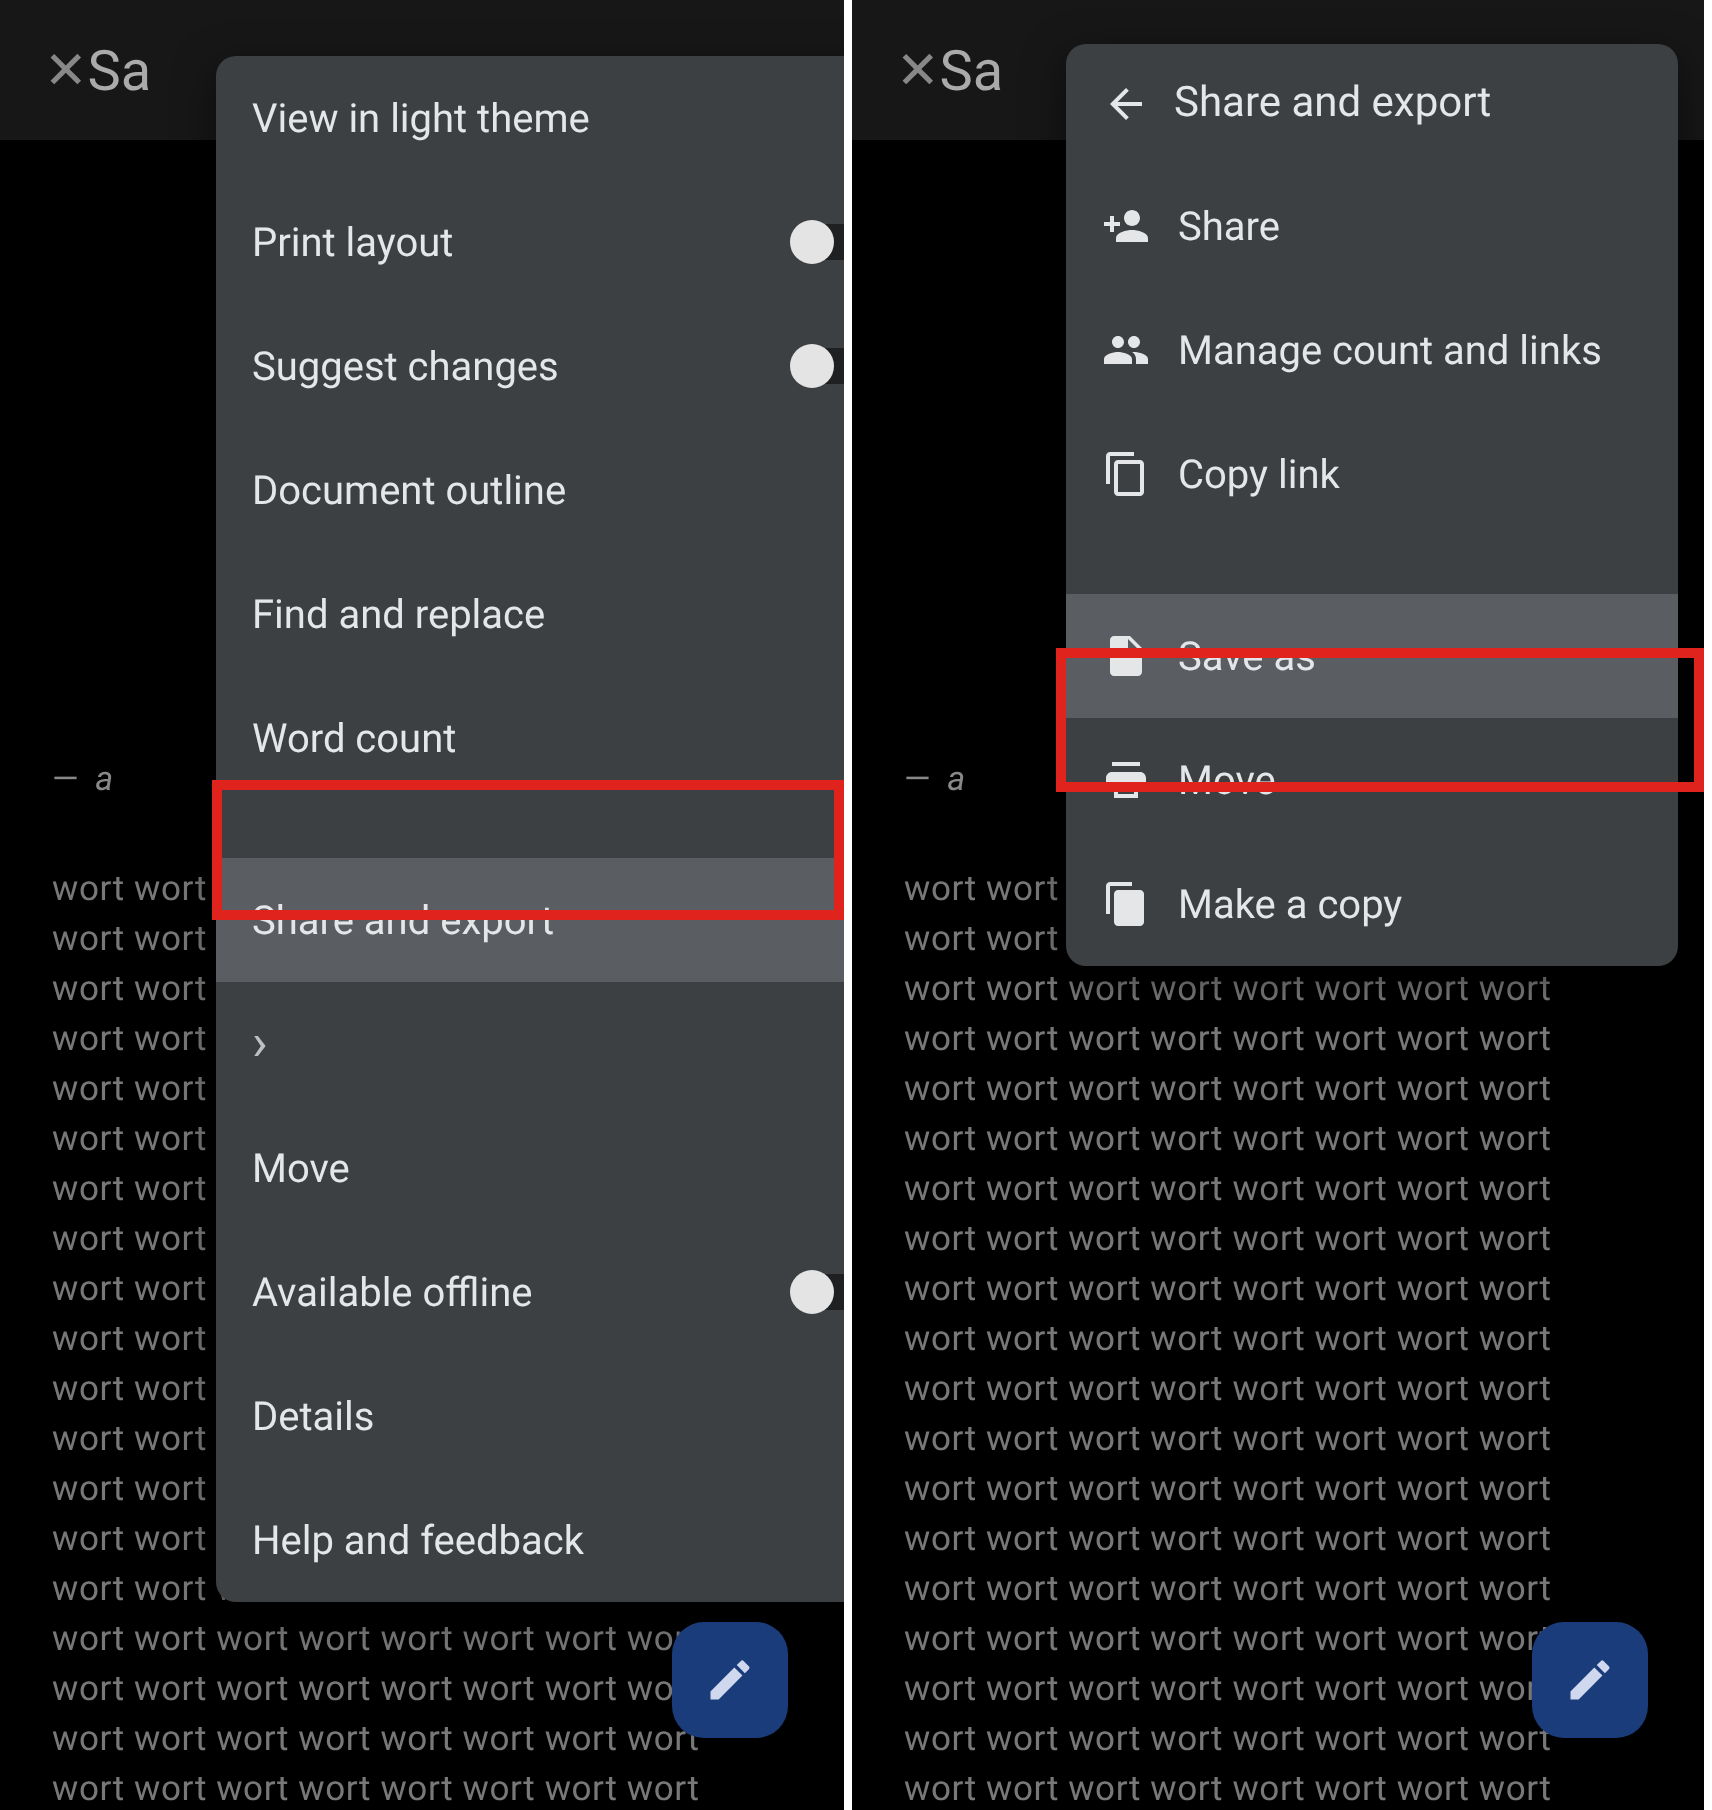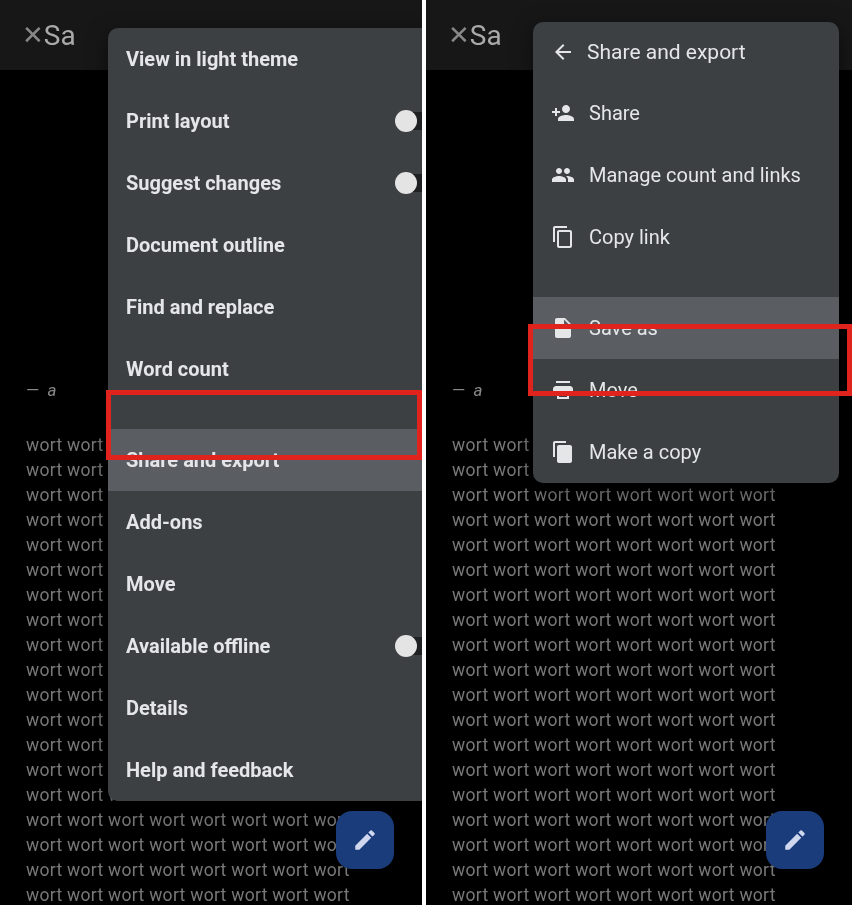--- a/index.html
+++ b/index.html
@@ -17,21 +17,21 @@
   .doc-quote::before { content:"—"; font-style:normal; color:#888; }
 
   .dropdown {
     position: absolute;
     background: #3c4043;
     border-radius: 10px;
     box-shadow: 0 6px 20px rgba(0,0,0,0.5);
     color: #e8eaed;
     overflow: hidden;
   }
-  .pane1 .dropdown { top: 28px; left: 108px; width: 346px; font-weight: bold; }
+  .pane1 .dropdown { top: 28px; left: 108px; width: 346px; }
   .pane2 .dropdown { top: 22px; left: 535px - 0; } 
   .pane2 .dropdown { top: 22px; left: 535px; }
 
   .menu-item {
     display: flex; align-items: center;
     min-height: 62px;
     padding: 0 18px;
     font-size: 20px;
     color: #e4e6e8;
     position: relative;
@@ -105,21 +105,20 @@
         </div>
         <div class="menu-item">
           <span class="label">Word count</span>
           <span class="chev" style="font-size: 26px;">›</span>
         </div>
         <div class="menu-item highlight">
           <span class="label">Share and export</span>
           <span class="chev blue" style="font-size: 26px;">›</span>
         </div>
         <div class="menu-item">
-          <span class="label">Add-ons</span>
           <span class="chev" style="font-size: 26px;">›</span>
         </div>
         <div class="menu-item">
           <span class="label">Move</span>
         </div>
         <div class="menu-item">
           <span class="label">Available offline</span>
           <span class="toggle"></span>
         </div>
         <div class="menu-item">

